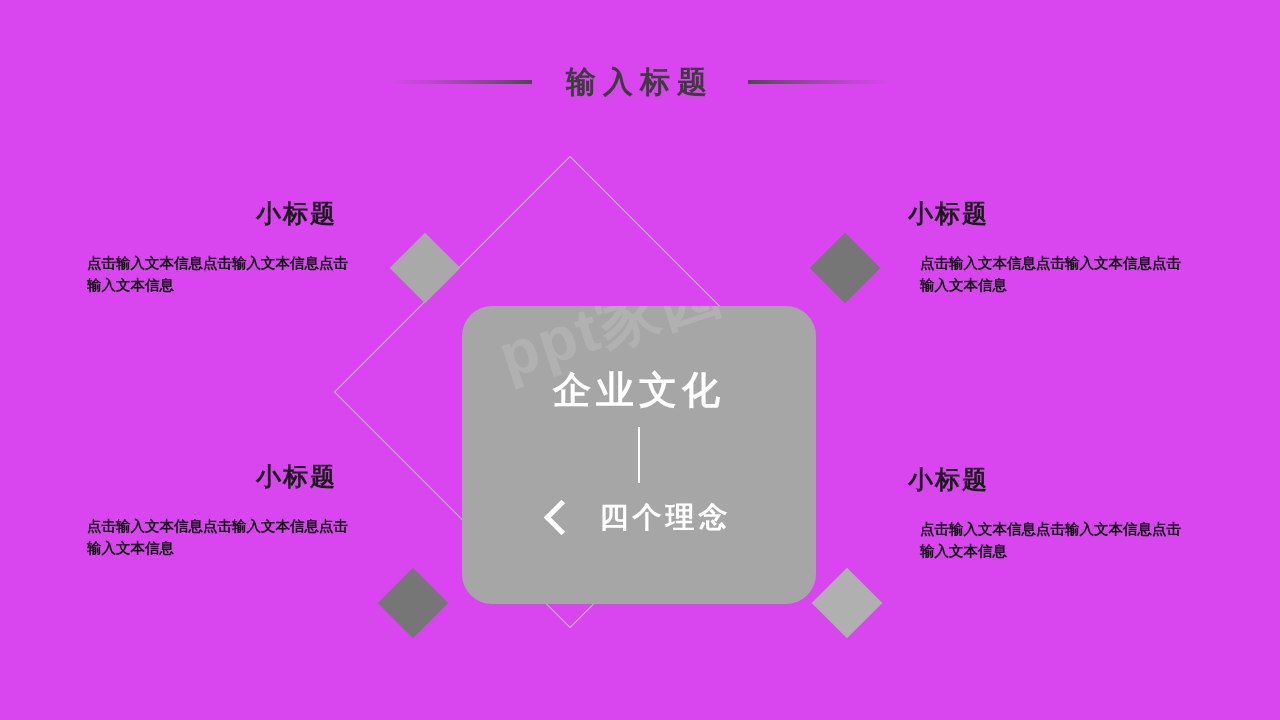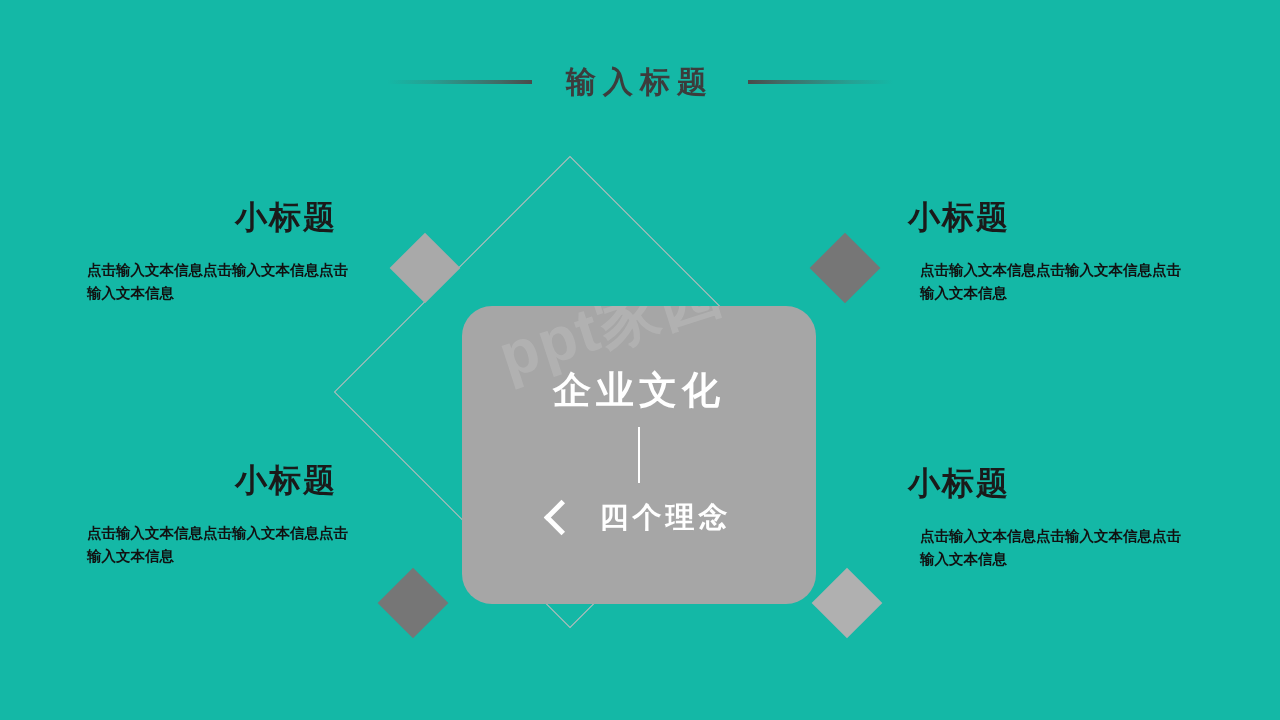--- a/index.html
+++ b/index.html
@@ -10,21 +10,21 @@
     width: 1280px;
     height: 720px;
     background: #ffffff;
     font-family: "Liberation Sans", "DejaVu Sans", sans-serif;
     overflow: hidden;
   }
   #slide {
     position: relative;
     width: 1280px;
     height: 720px;
-    background: #14b8a6;
+    background: #d946ef;
     overflow: hidden;
   }
 
   
   .header {
     position: absolute;
     top: 58px;
     left: 0;
     width: 1280px;
     height: 48px;
@@ -156,21 +156,21 @@
     line-height: 1;
     white-space: nowrap;
   }
 
   
   .block {
     position: absolute;
     width: 290px;
   }
   .block .b-title {
-    font-size: 32px;
+    font-size: 25px;
     font-weight: bold;
     color: #1a1a1a;
     line-height: 1.1;
     letter-spacing: 2px;
     margin: 0 0 24px 0;
   }
   .block .b-body {
     font-size: 14.5px;
     font-weight: bold;
     color: #111111;

